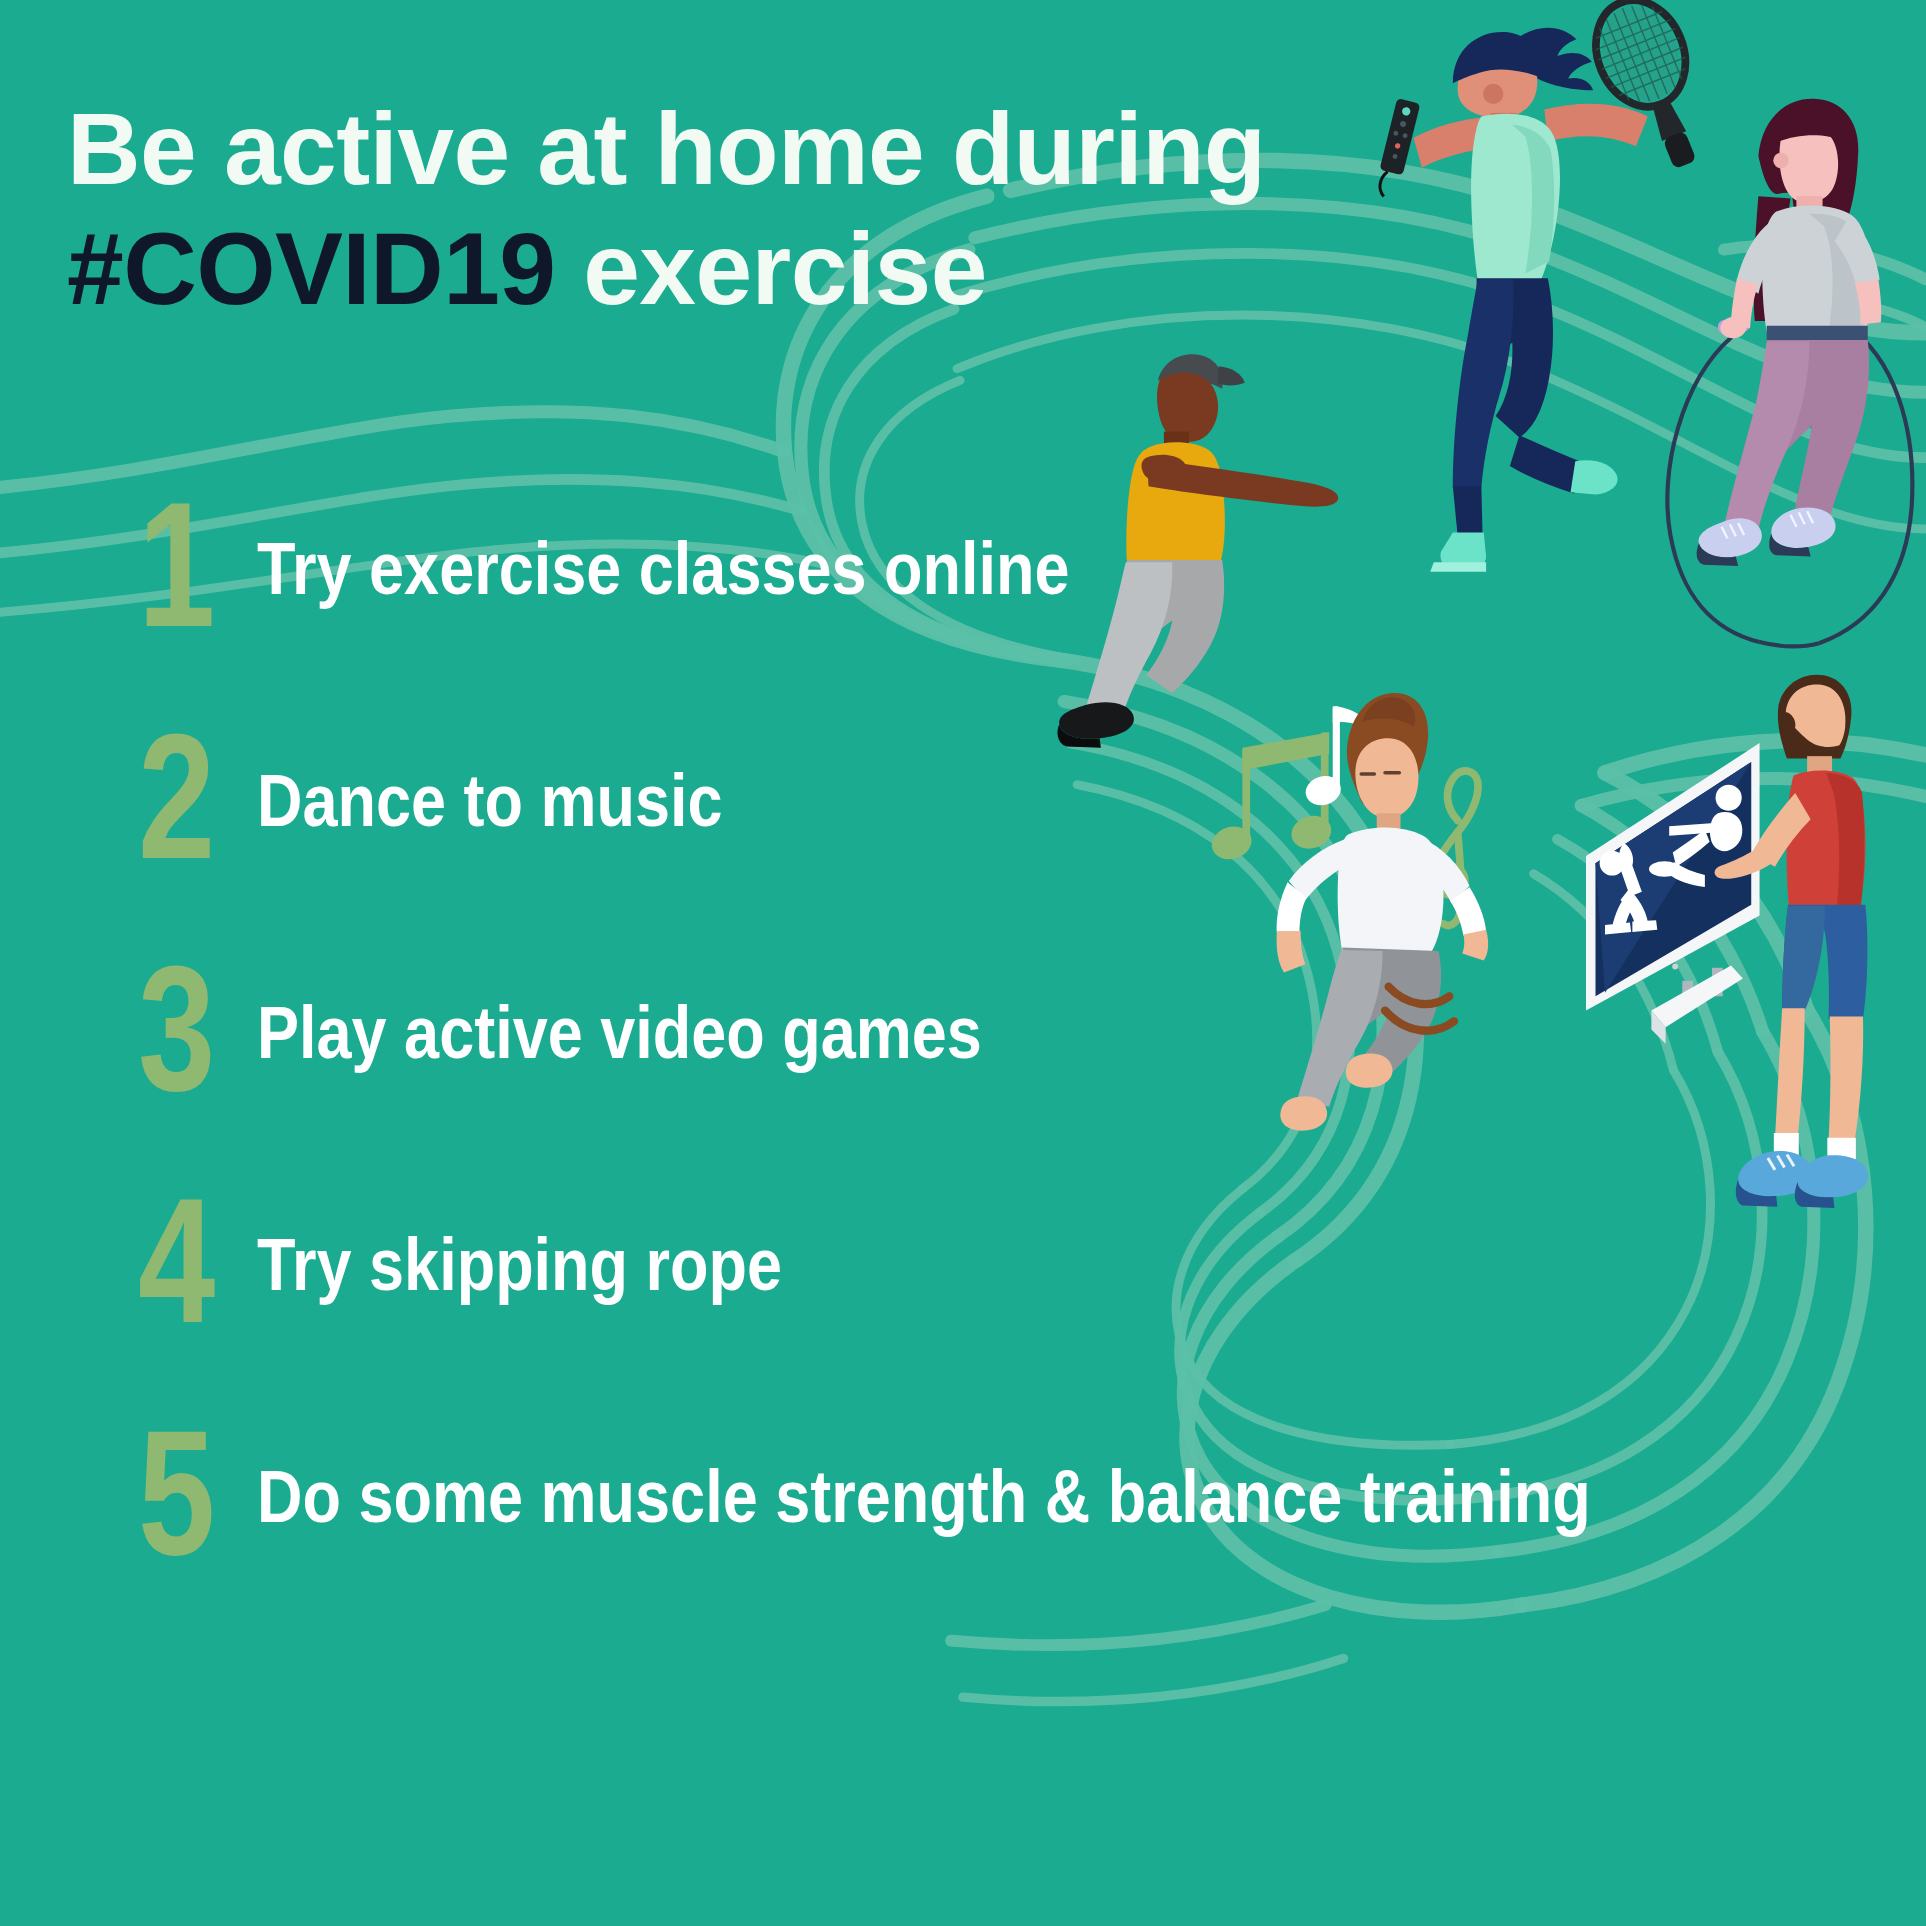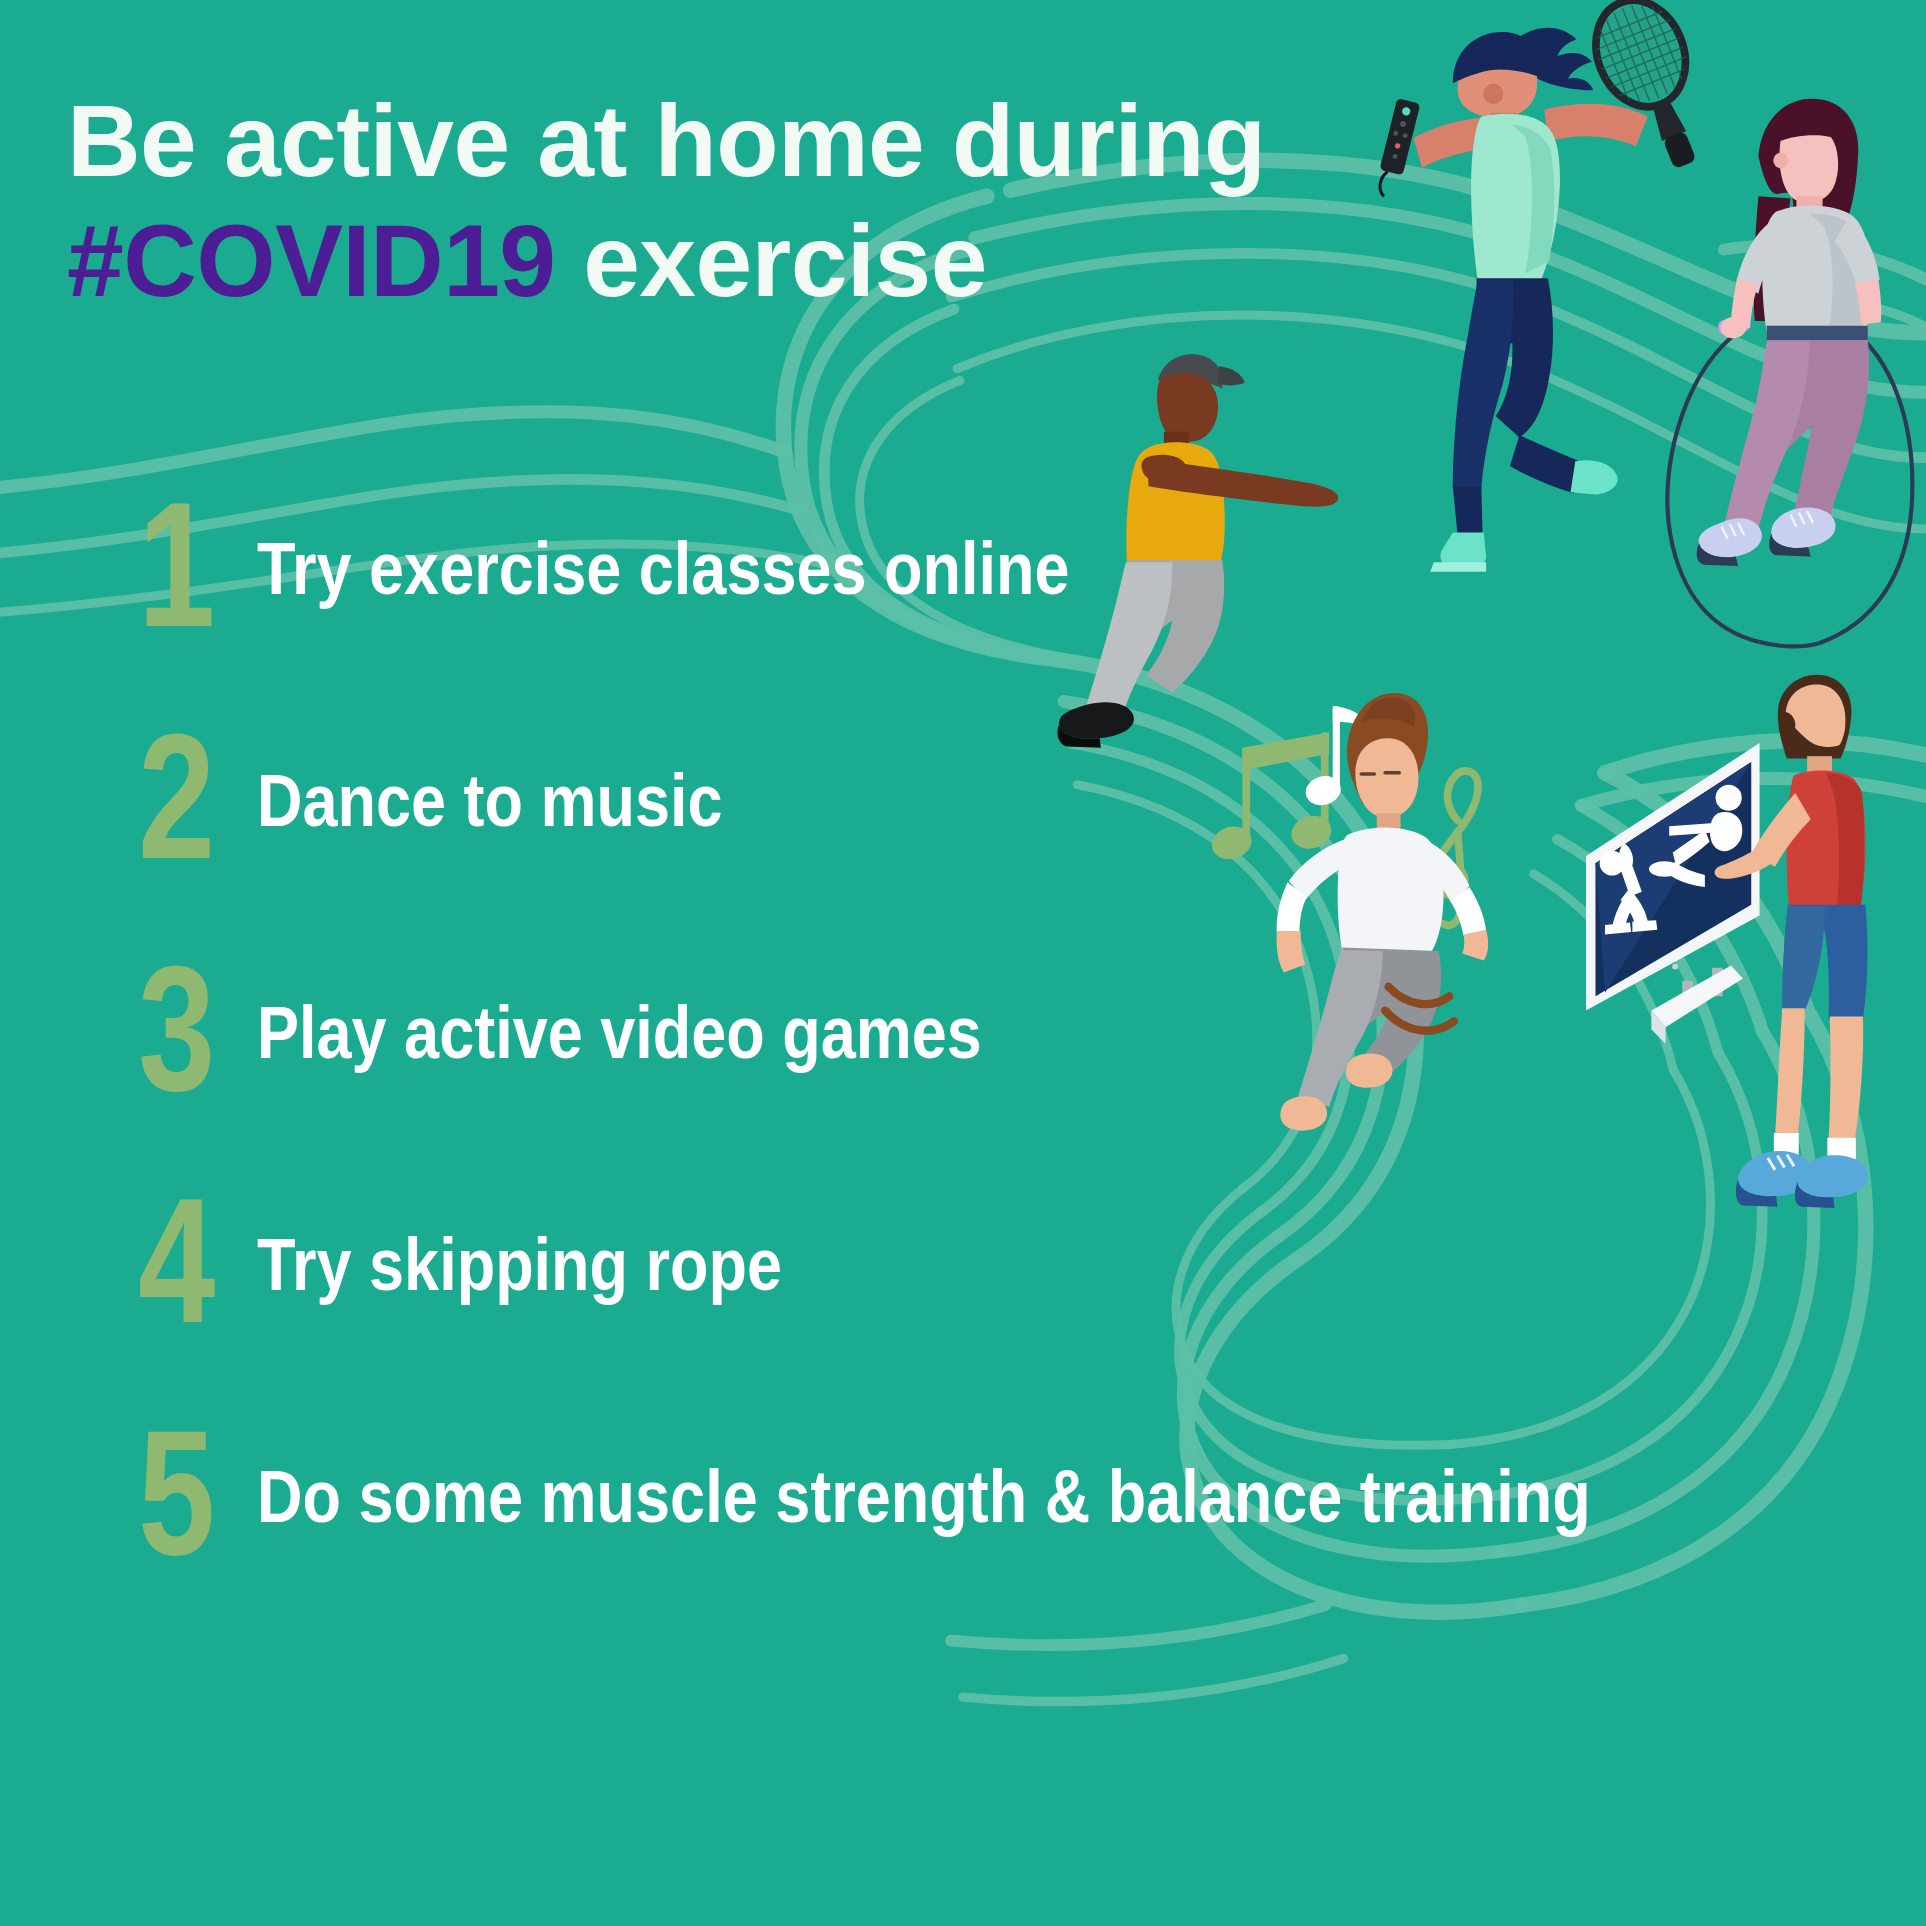--- a/index.html
+++ b/index.html
@@ -22,33 +22,33 @@
     height: 1926px;
   }
   #waves { z-index: 1; }
   #people { z-index: 2; }
   #content { z-index: 3; position: absolute; inset: 0; }
 
   
   #title-block {
     position: absolute;
     left: 67px;
-    top: 81px;
+    top: 89px;
     width: 1248px;
   }
   .title-line {
     font-family: "Liberation Sans Narrow", "Liberation Sans", sans-serif;
     font-weight: bold;
     font-size: 102px;
     line-height: 1.18;
     letter-spacing: -0.6px;
     color: #F2FAF4;
     white-space: nowrap;
   }
-  .title-hash { color: #4c1d95; }
+  .title-hash { color: #0f172a; }
 
   
   #tips-list {
     position: absolute;
     left: 0;
     top: 476px;
     width: 1665px;
   }
   .tip-row {
     position: relative;

